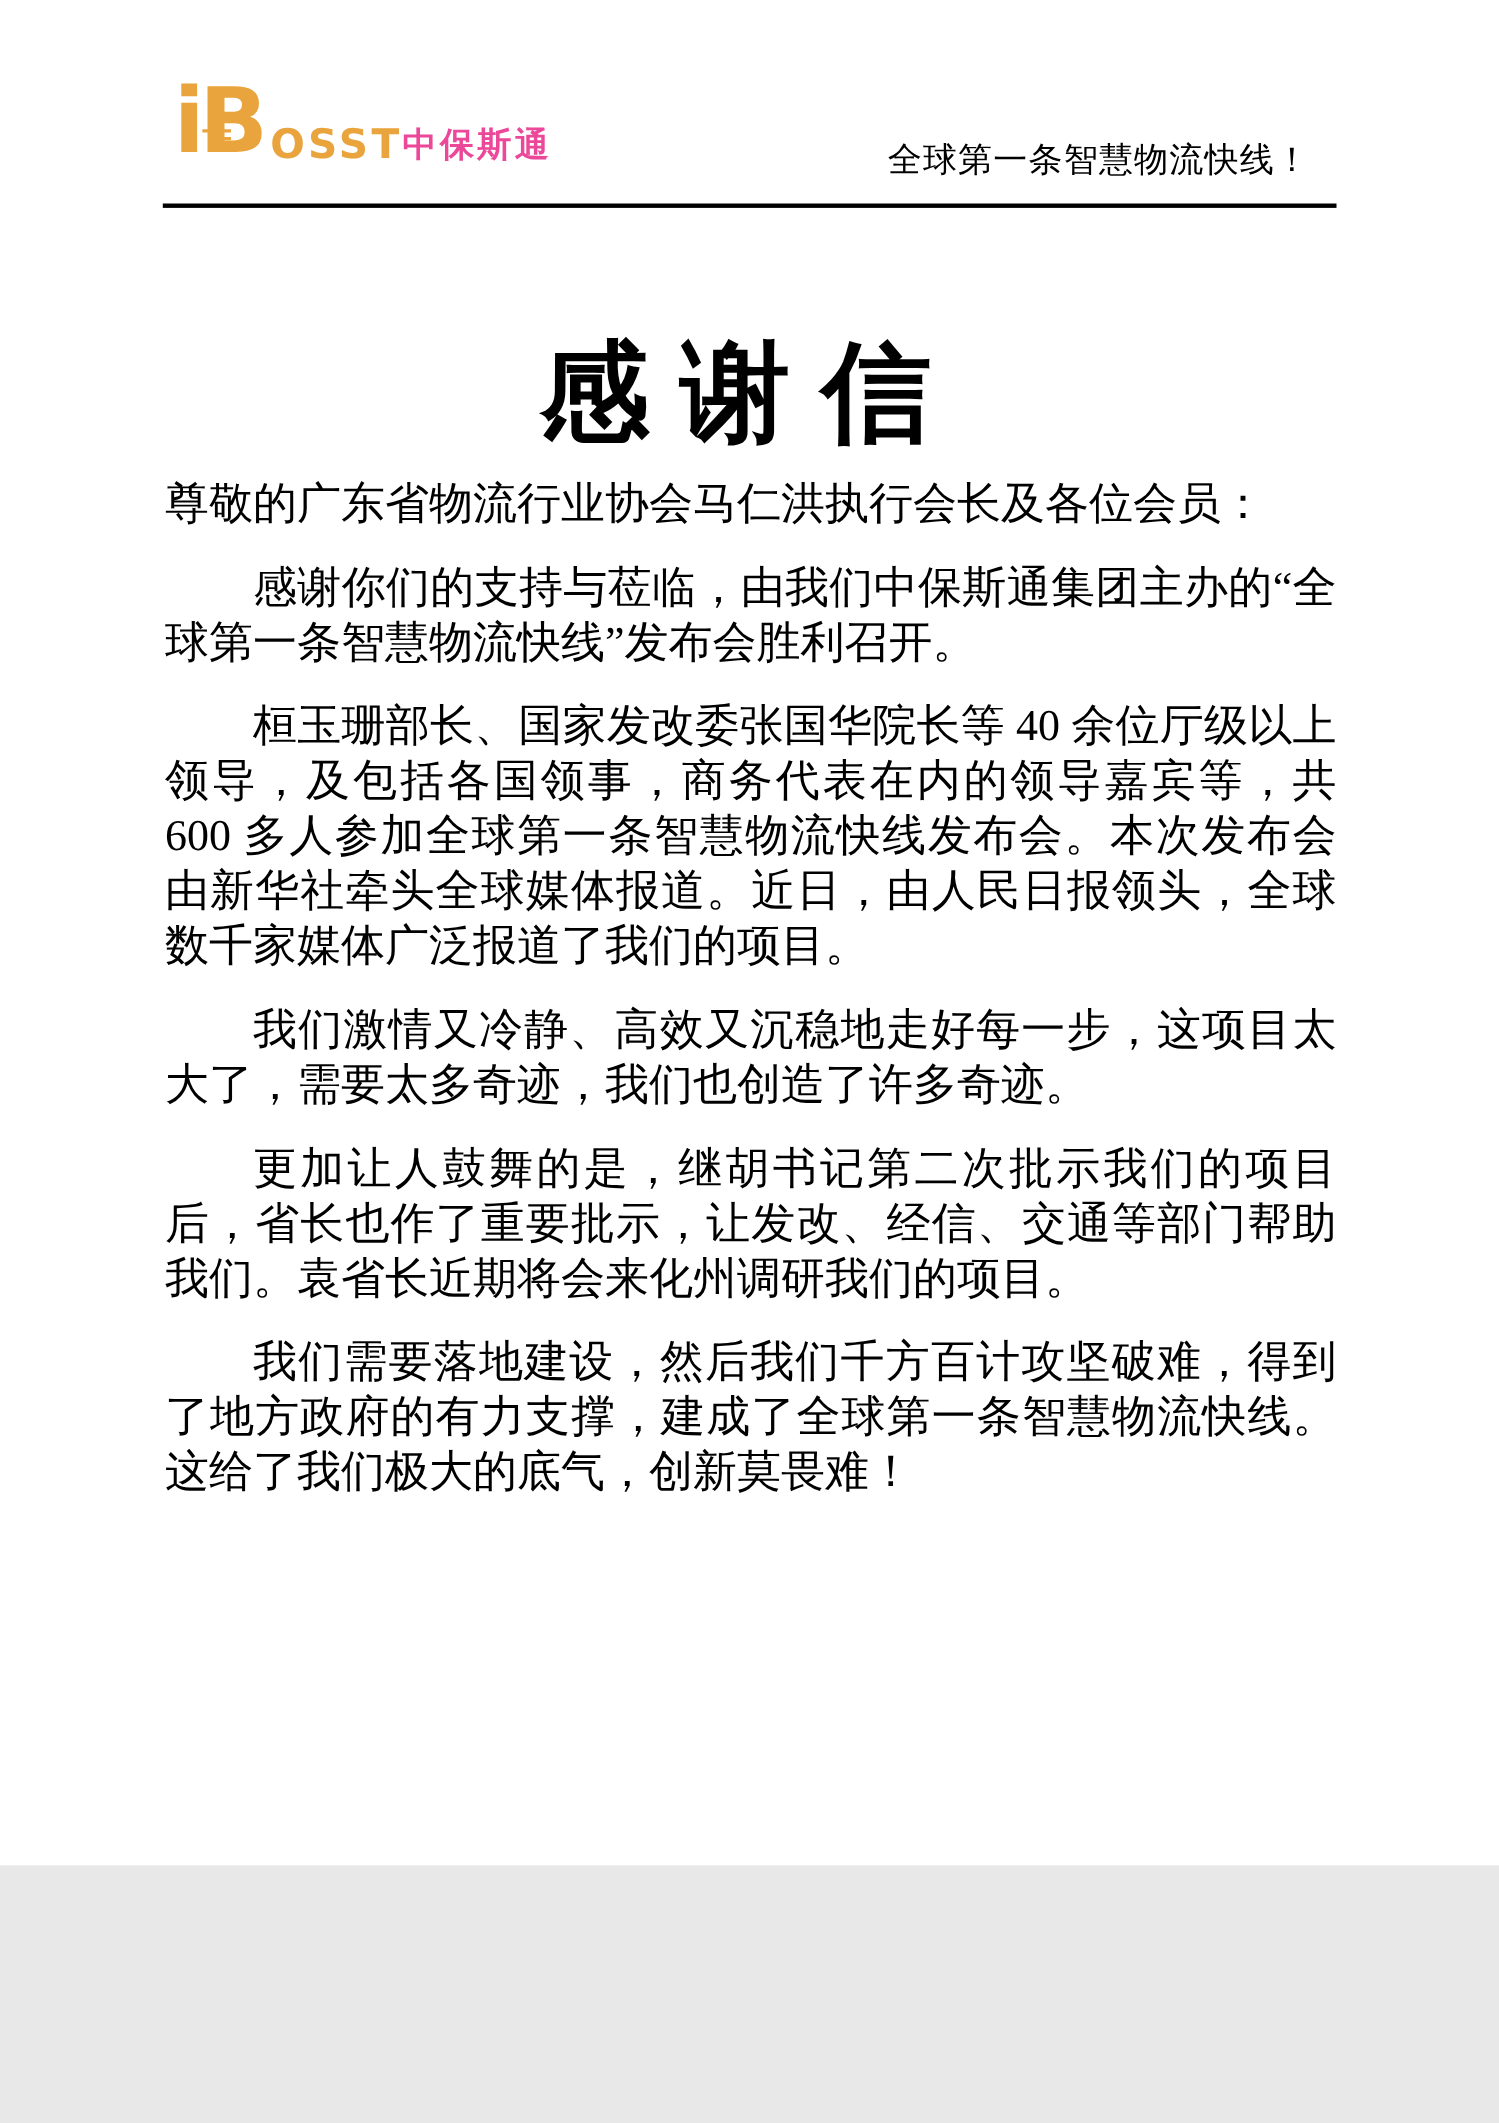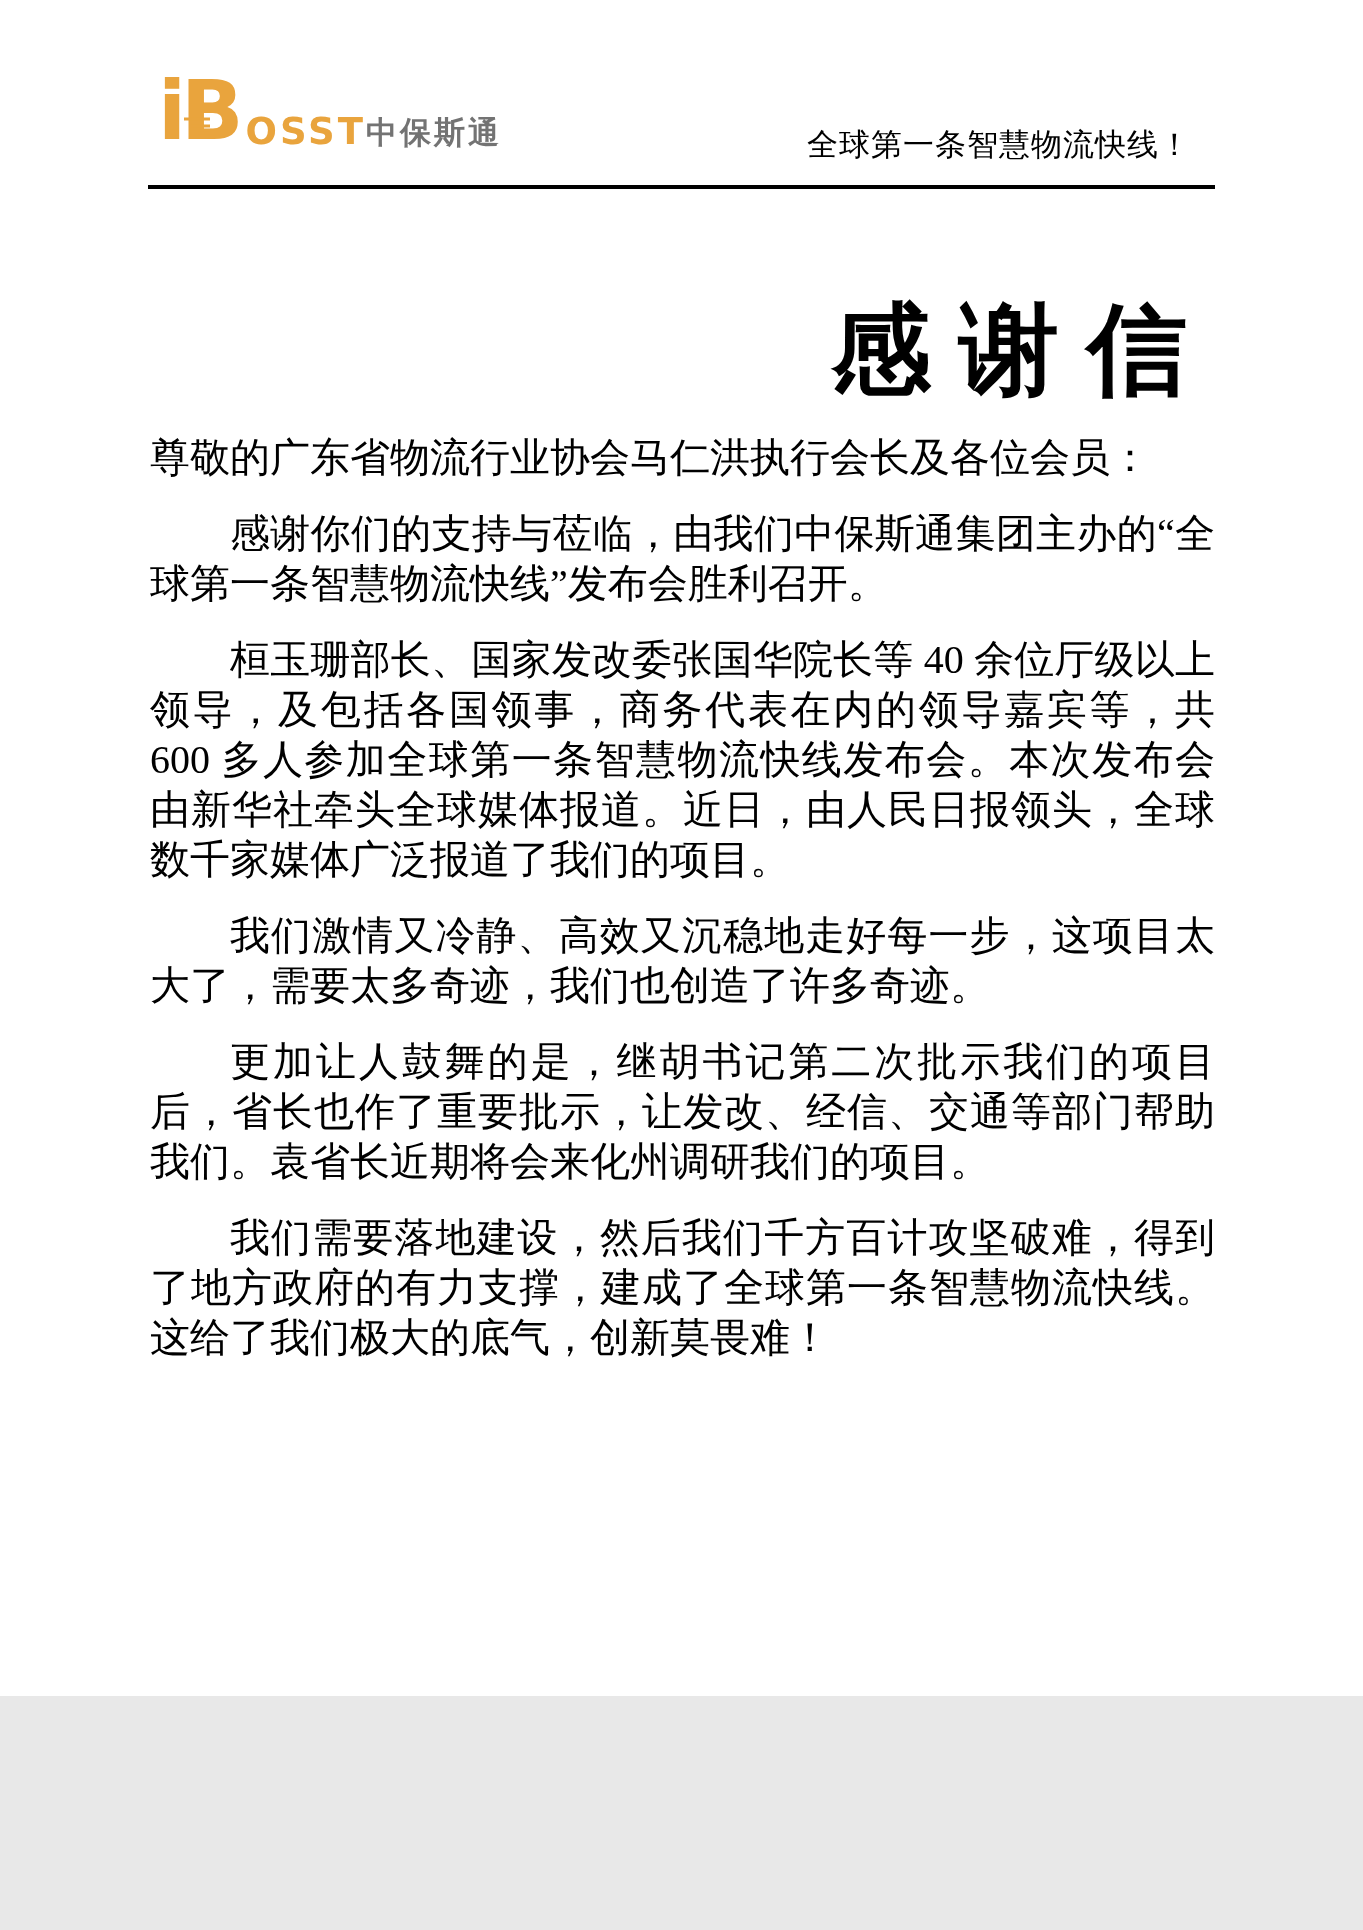--- a/index.html
+++ b/index.html
@@ -46,21 +46,21 @@
     font-family: "DejaVu Sans", sans-serif;
     font-weight: 600;
     font-size: 37px;
     color: #E9A43D;
     letter-spacing: 3px;
   }
   .logo-cn {
     font-family: "DejaVu Sans", sans-serif;
     font-weight: 700;
     font-size: 31px;
-    color: #737373;
+    color: #ec4899;
     letter-spacing: 3px;
     margin-top: 4px;
   }
   .tagline {
     position: absolute;
     right: 172px;
     top: 124px;
     font-size: 31px;
     letter-spacing: 1px;
     white-space: nowrap;
@@ -73,22 +73,22 @@
     height: 4px;
     background: #000;
   }
 
   
   .doc-title {
     position: absolute;
     left: 150px;
     top: 233px;
     width: 1065px;
-    text-align: right;
-    font-family: Liberation Mono, monospace;
+    text-align: center;
+    font-family: Liberation Serif, serif;
     font-weight: 700;
     font-size: 100px;
     line-height: 1.15;
     letter-spacing: 0.28em;
     white-space: nowrap;
   }
 
   
   .letter {
     position: absolute;

